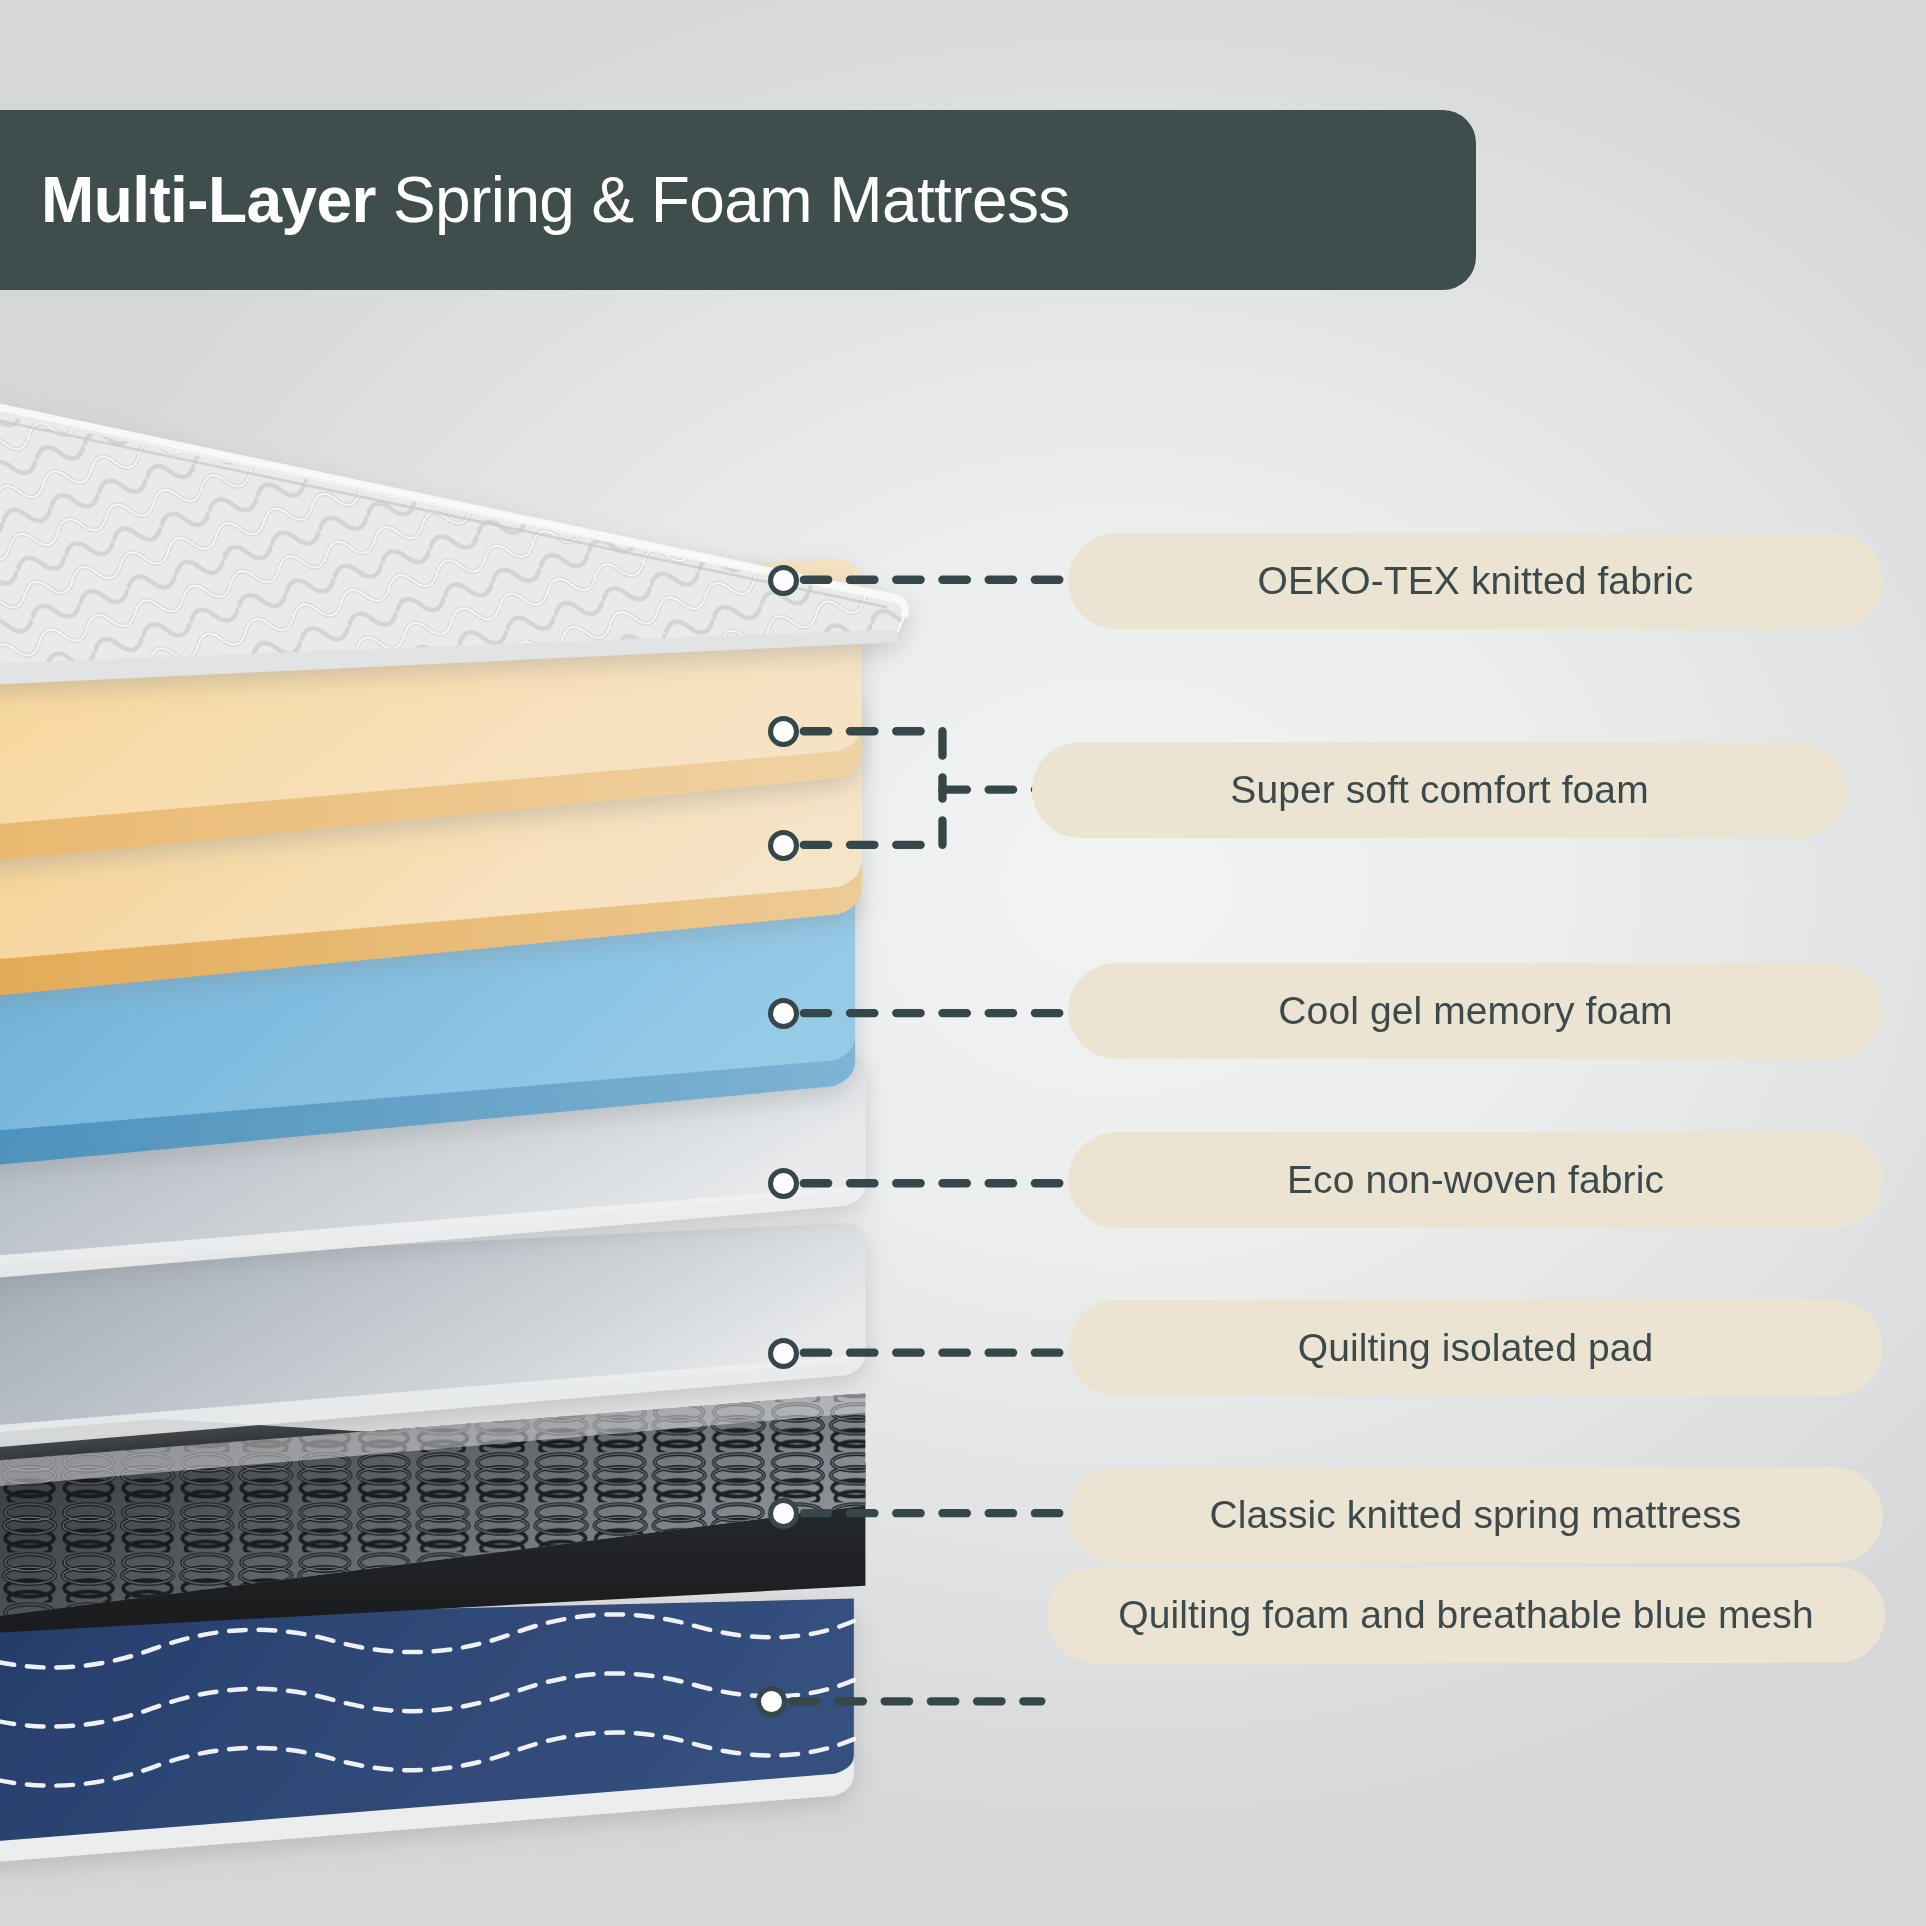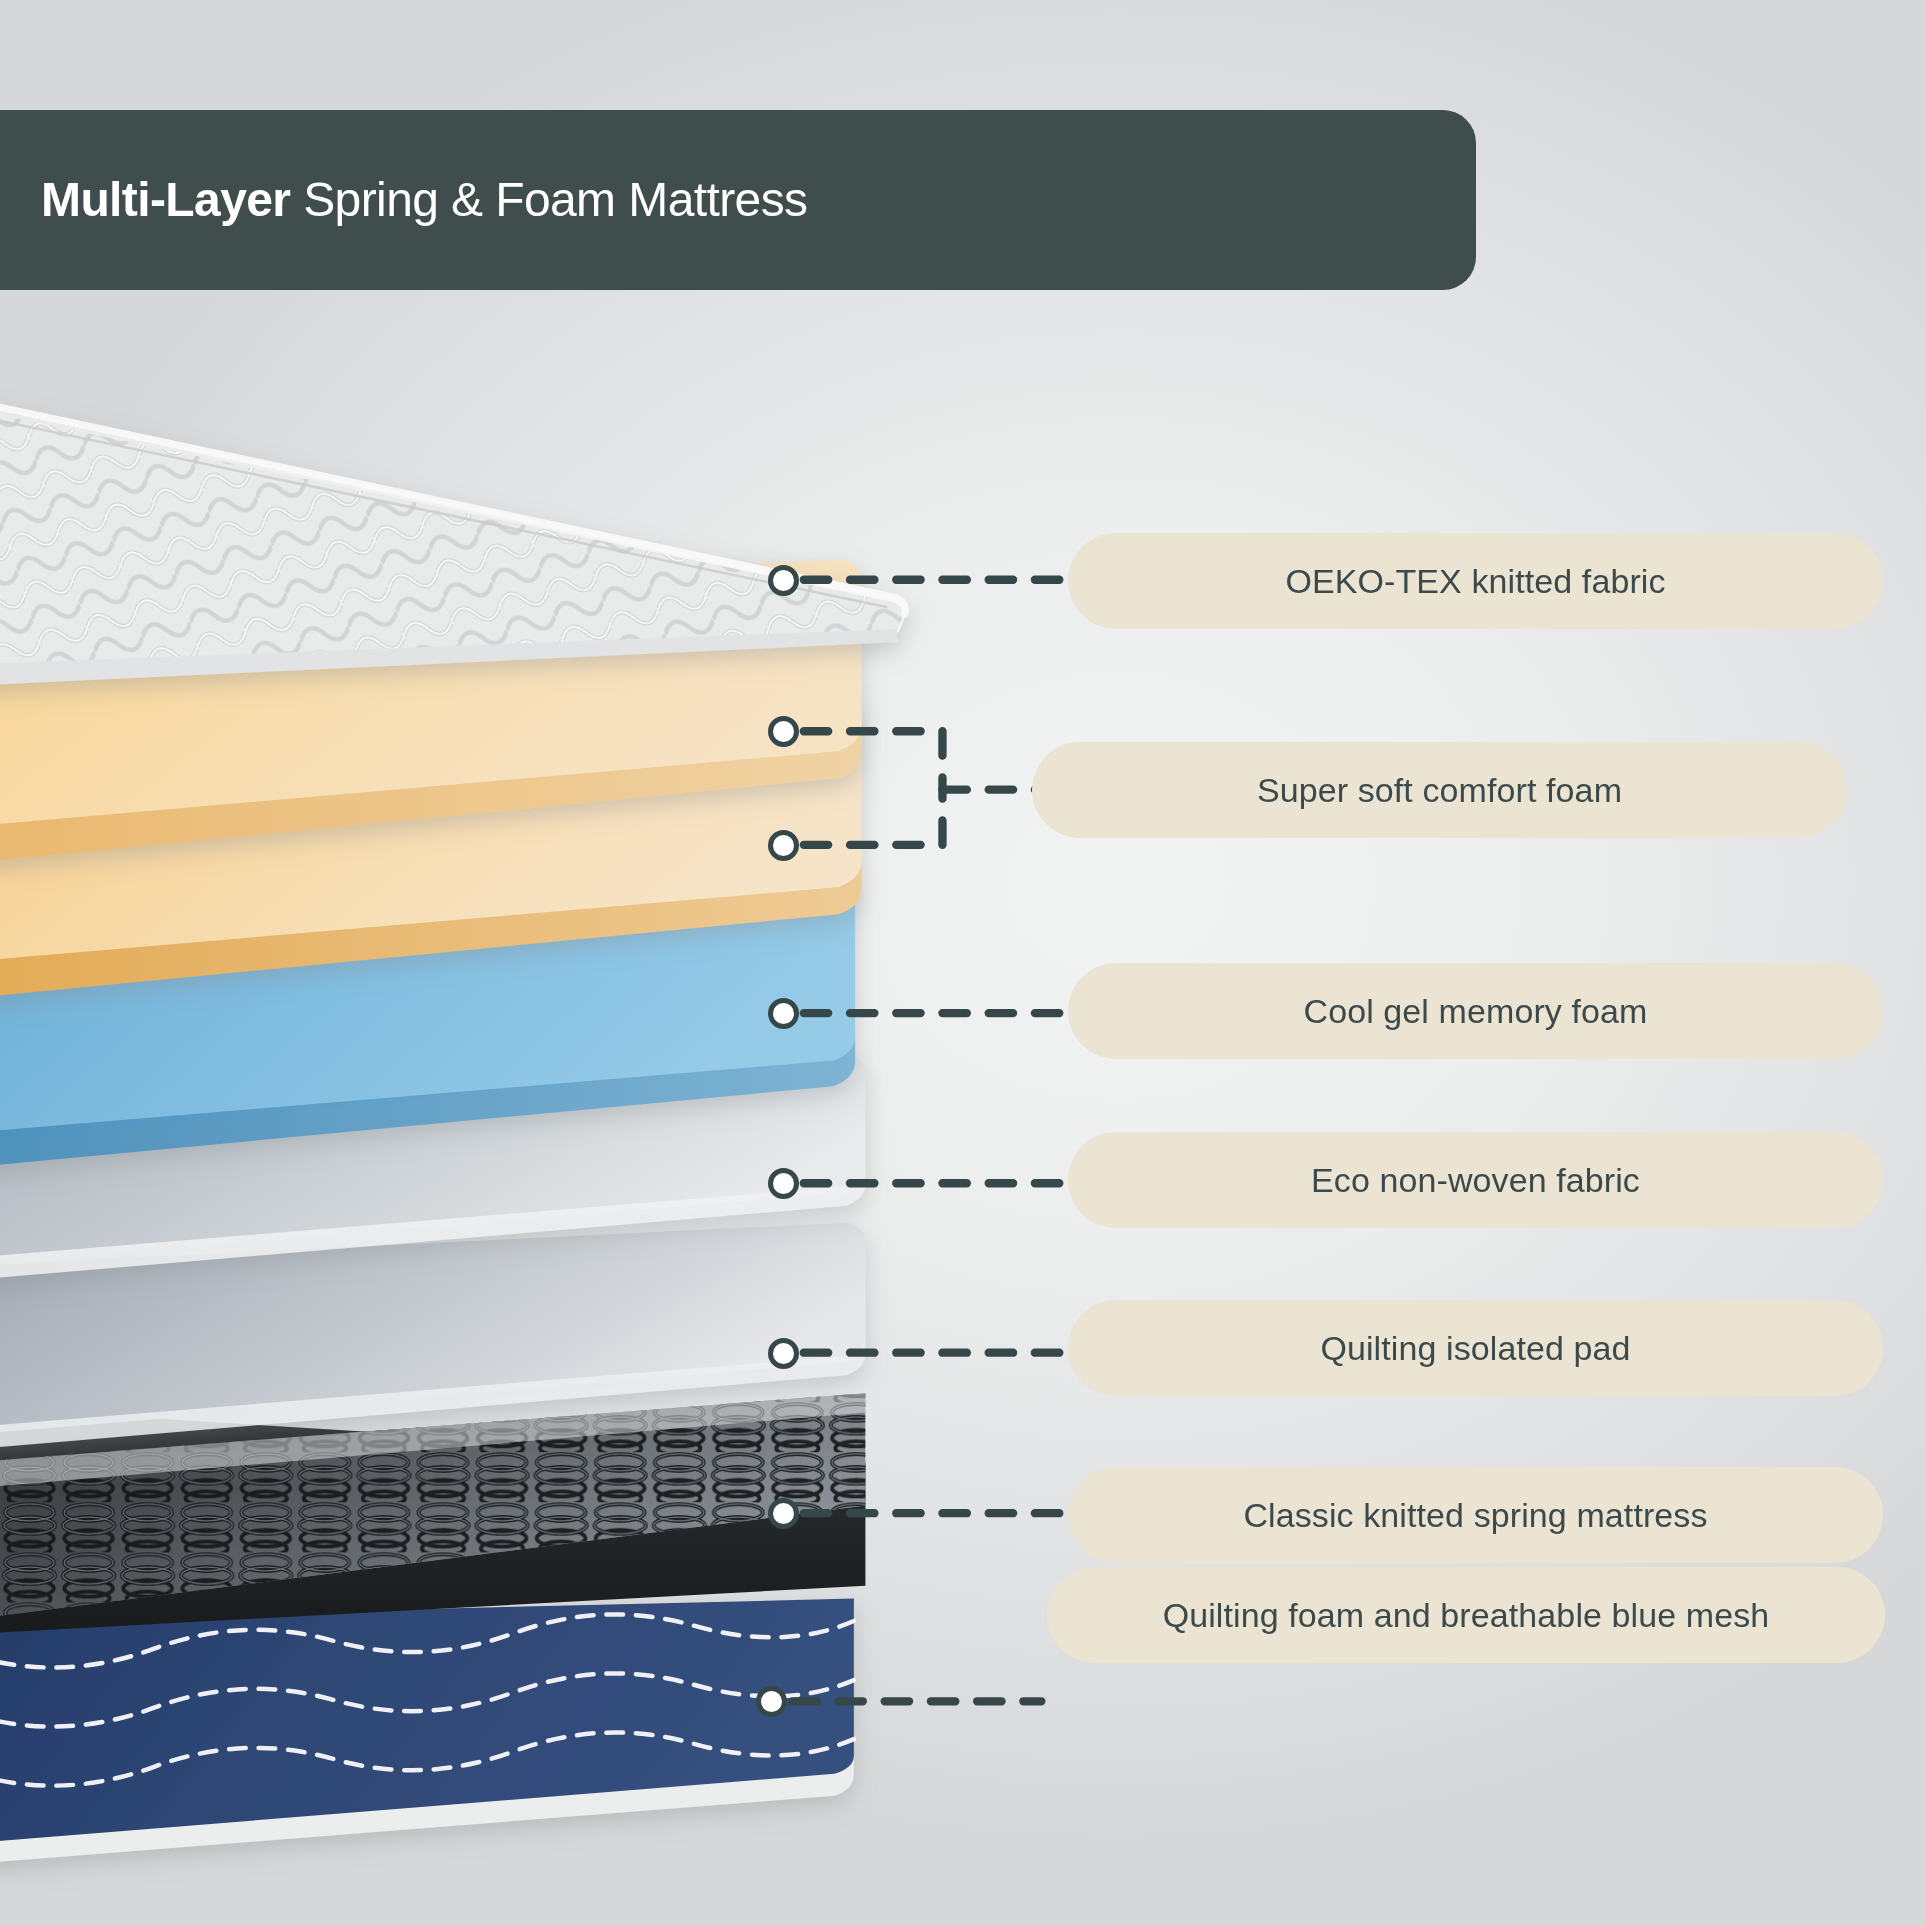--- a/index.html
+++ b/index.html
@@ -22,21 +22,21 @@
     width:1515px;height:180px;
     background:#3f4d4d;
     border-radius:0 33px 33px 0;
     display:flex;align-items:center;
     box-sizing:border-box;
     padding-left:80px;
     z-index:60;
   }
   #banner-title{
     color:#ffffff;
-    font-size:48px;
+    font-size:64px;
     line-height:1;
     letter-spacing:-0.6px;
     white-space:nowrap;
     font-weight:300;
   }
   #banner-title .strong{font-weight:700;}
 
   
   #stack{position:absolute;left:0;top:0;width:1926px;height:1926px;z-index:10;}
   svg#stackSvg{position:absolute;left:0;top:0;width:1926px;height:1926px;}
@@ -58,21 +58,21 @@
     position:absolute;z-index:45;
     height:96px;
     background:#ece4d3;
     border-radius:48px;
     display:flex;align-items:center;justify-content:center;
     box-sizing:border-box;
     padding:0 35px;
   }
   .pill .ptext{
     color:#3c4a4c;
-    font-size:34px;
+    font-size:39px;
     font-weight:400;
     white-space:nowrap;
     letter-spacing:0.1px;
   }
 </style>
 </head>
 <body>
 
 <div id="stage">
 

